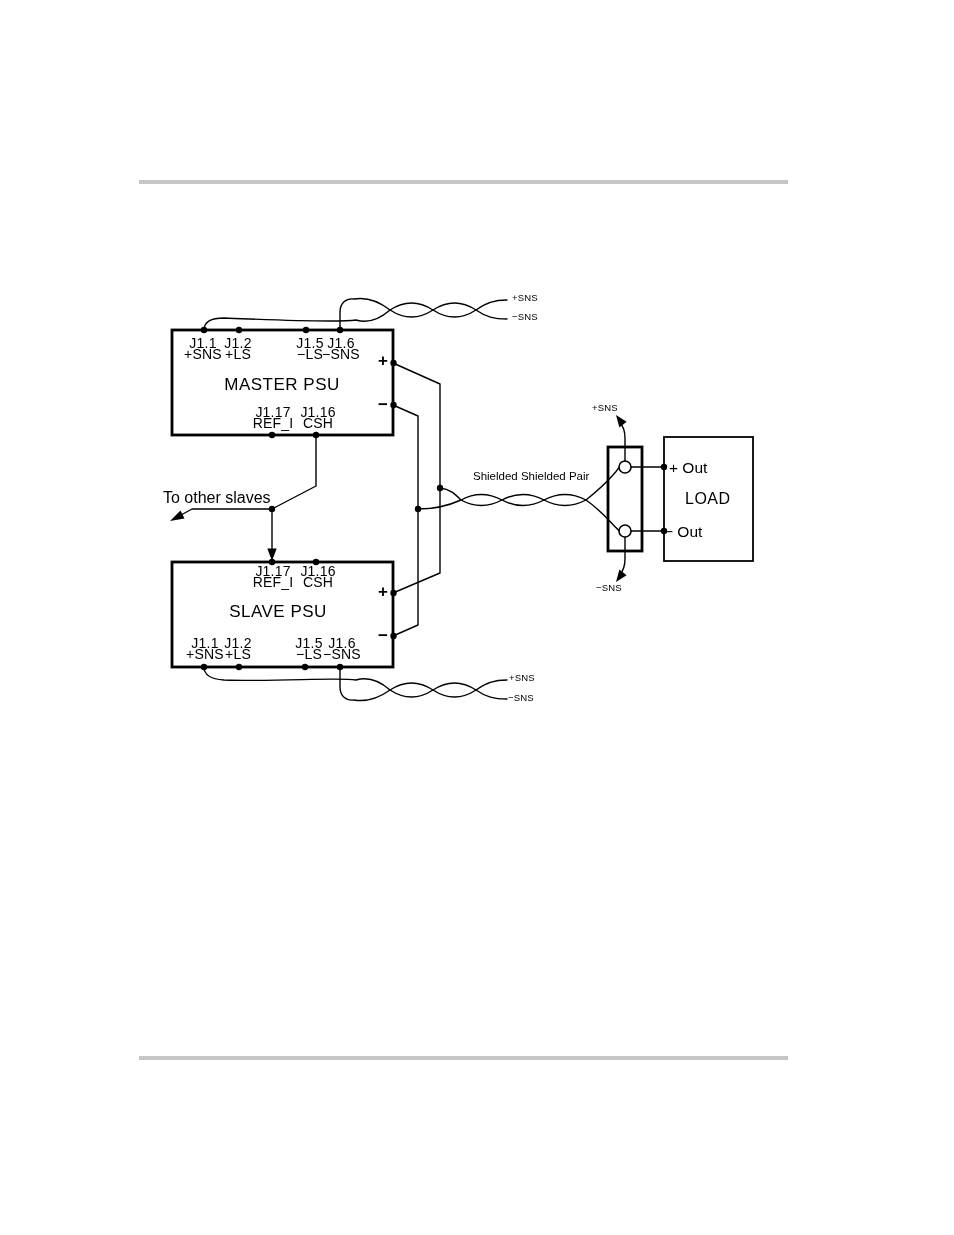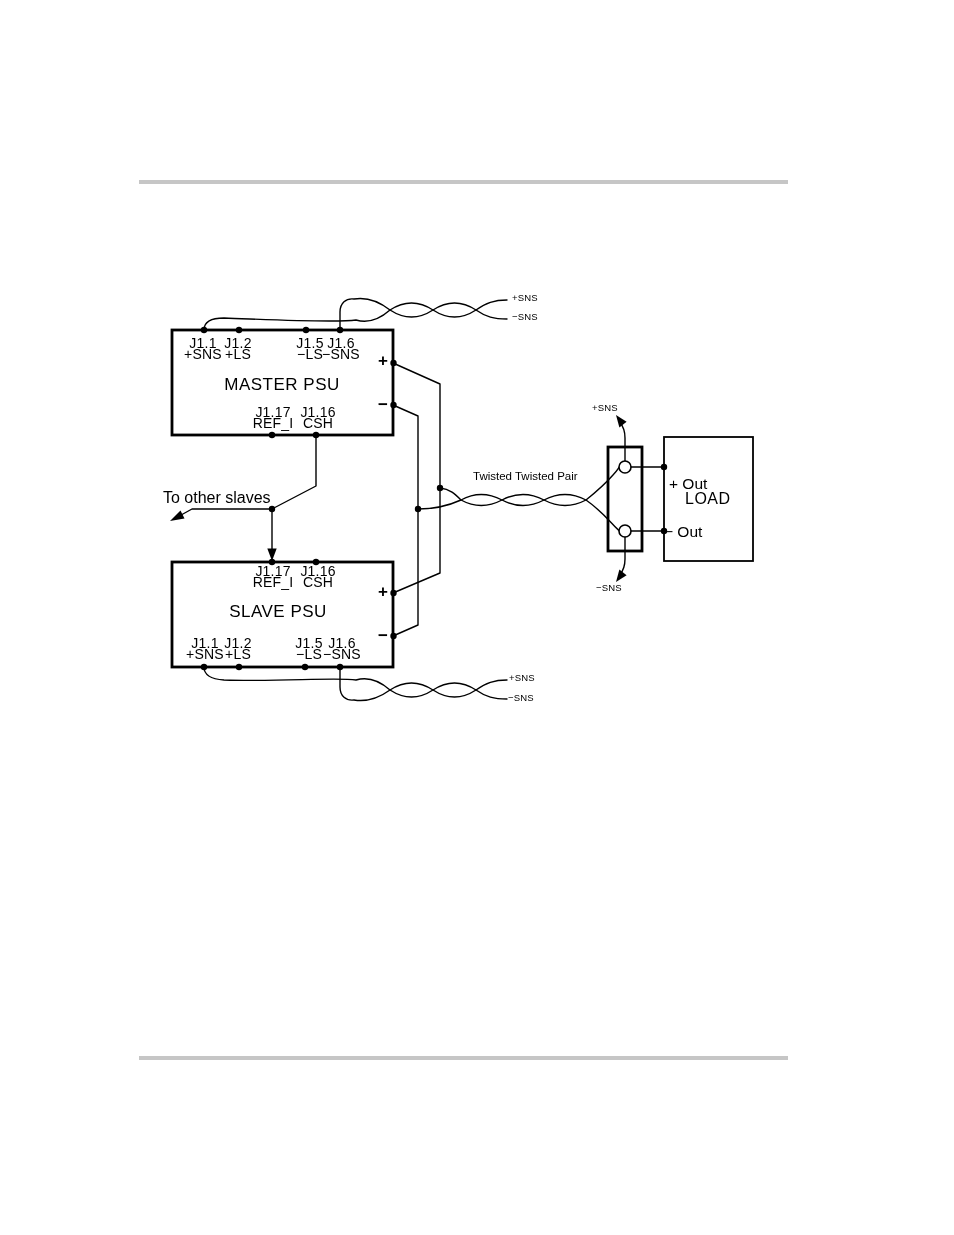--- a/index.html
+++ b/index.html
@@ -158,19 +158,19 @@
   <div class="lbl outsym" style="left:383px; top:626px;">−</div>
 
   <div class="lbl small-lbl" style="left:512px; top:293px;">+SNS</div>
   <div class="lbl small-lbl" style="left:512px; top:312px;">−SNS</div>
   <div class="lbl small-lbl" style="left:509px; top:673px;">+SNS</div>
   <div class="lbl small-lbl" style="left:508px; top:693px;">−SNS</div>
   <div class="lbl small-lbl" style="left:592px; top:403px;">+SNS</div>
   <div class="lbl small-lbl" style="left:596px; top:583px;">−SNS</div>
 
   <div class="lbl note-lbl" style="left:163px; top:489px;">To other slaves</div>
-  <div class="lbl stp-lbl" style="left:473px; top:470px;">Twisted Twisted Pair</div>
+  <div class="lbl stp-lbl" style="left:473px; top:470px;">Shielded Shielded Pair</div>
 
-  <div class="lbl load-out" style="left:669px; top:459px;margin-top:16px;">+ Out</div>
+  <div class="lbl load-out" style="left:669px; top:459px;">+ Out</div>
   <div class="lbl load-title" style="left:685px; top:490px;">LOAD</div>
   <div class="lbl load-out" style="left:664px; top:523px;text-align:right;">− Out</div>
 
 </div>
 
 </body></html>

